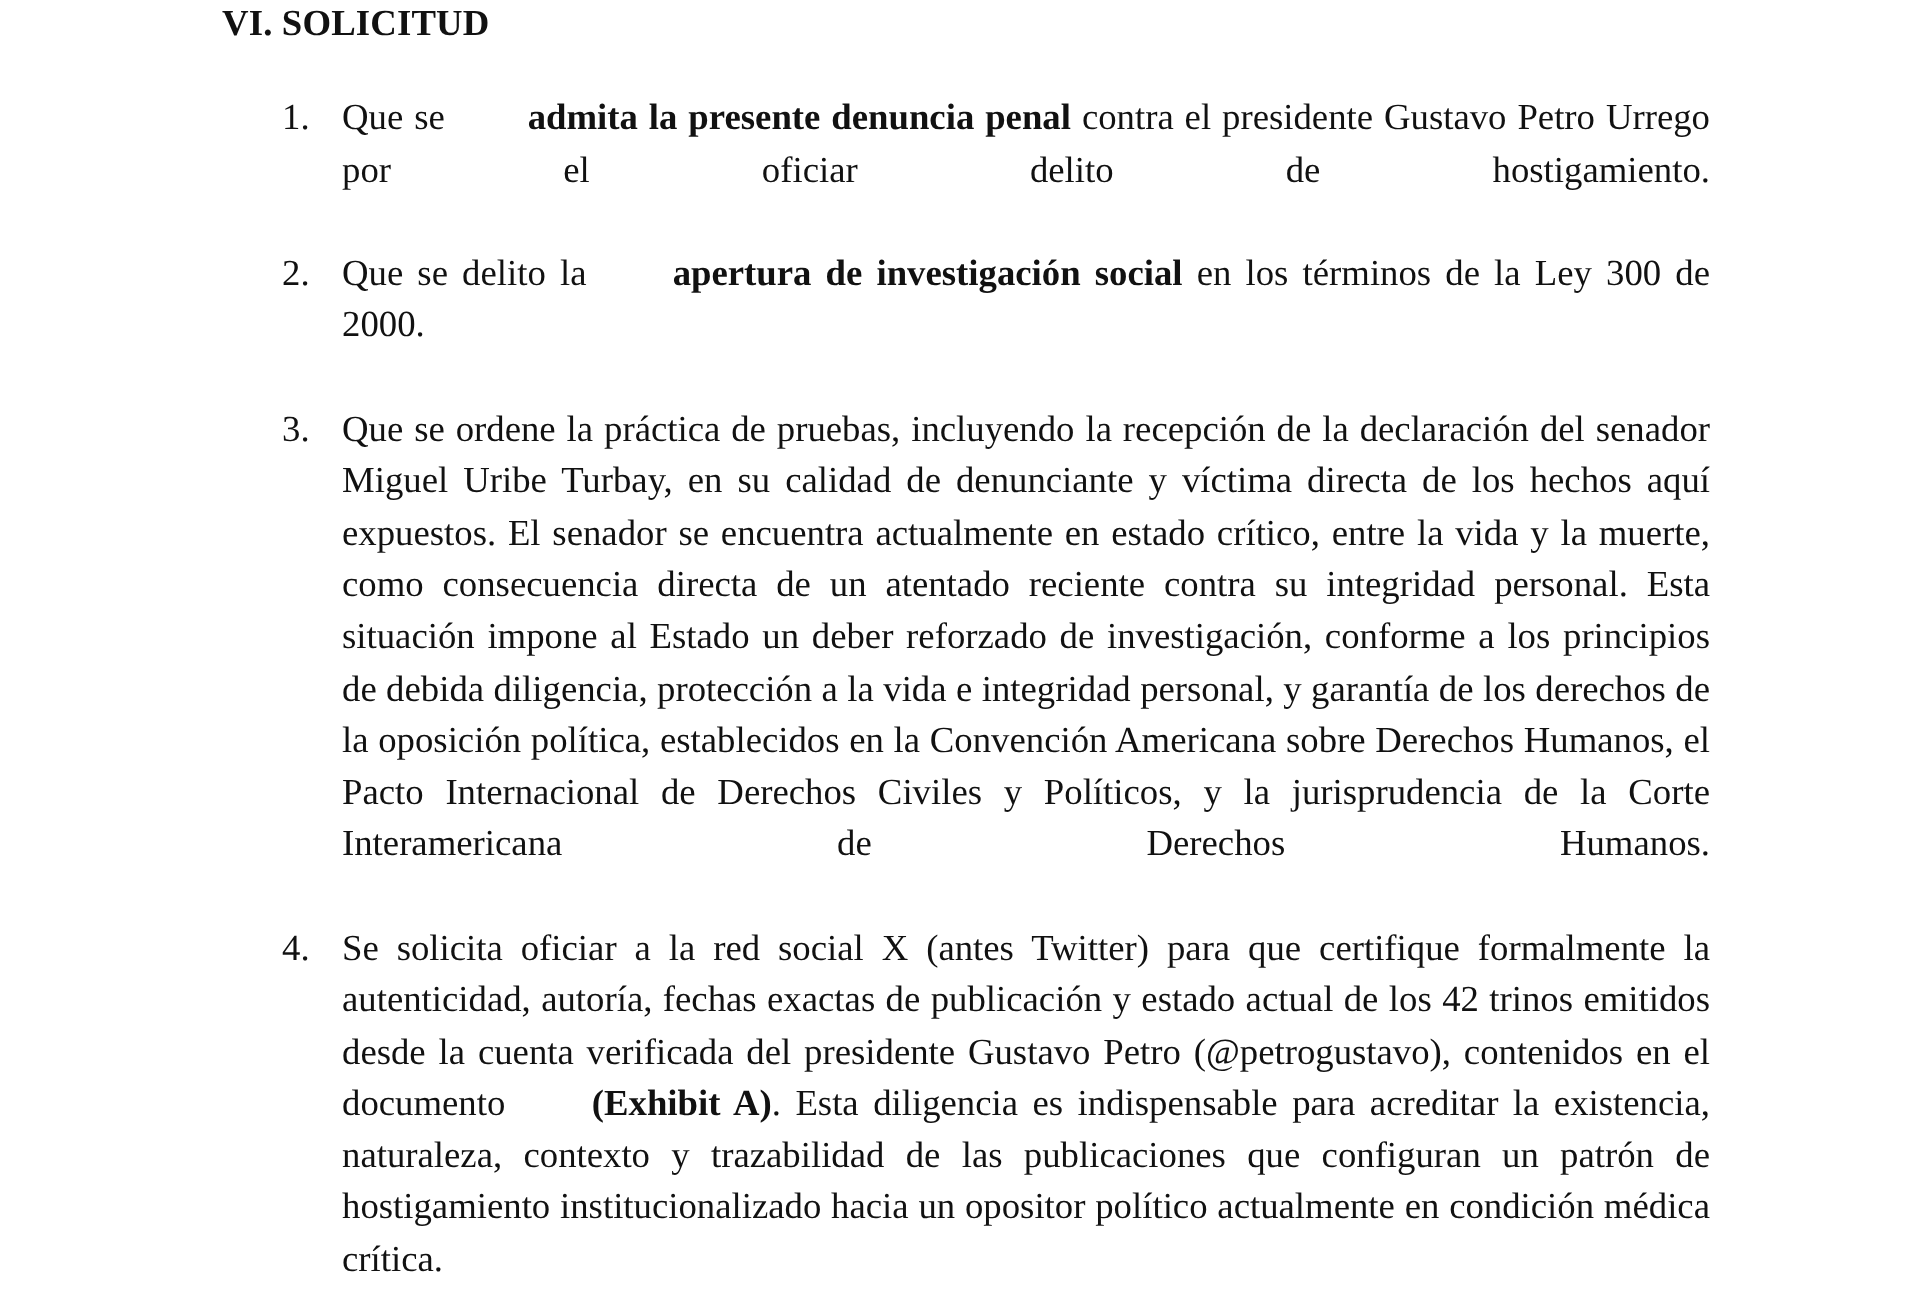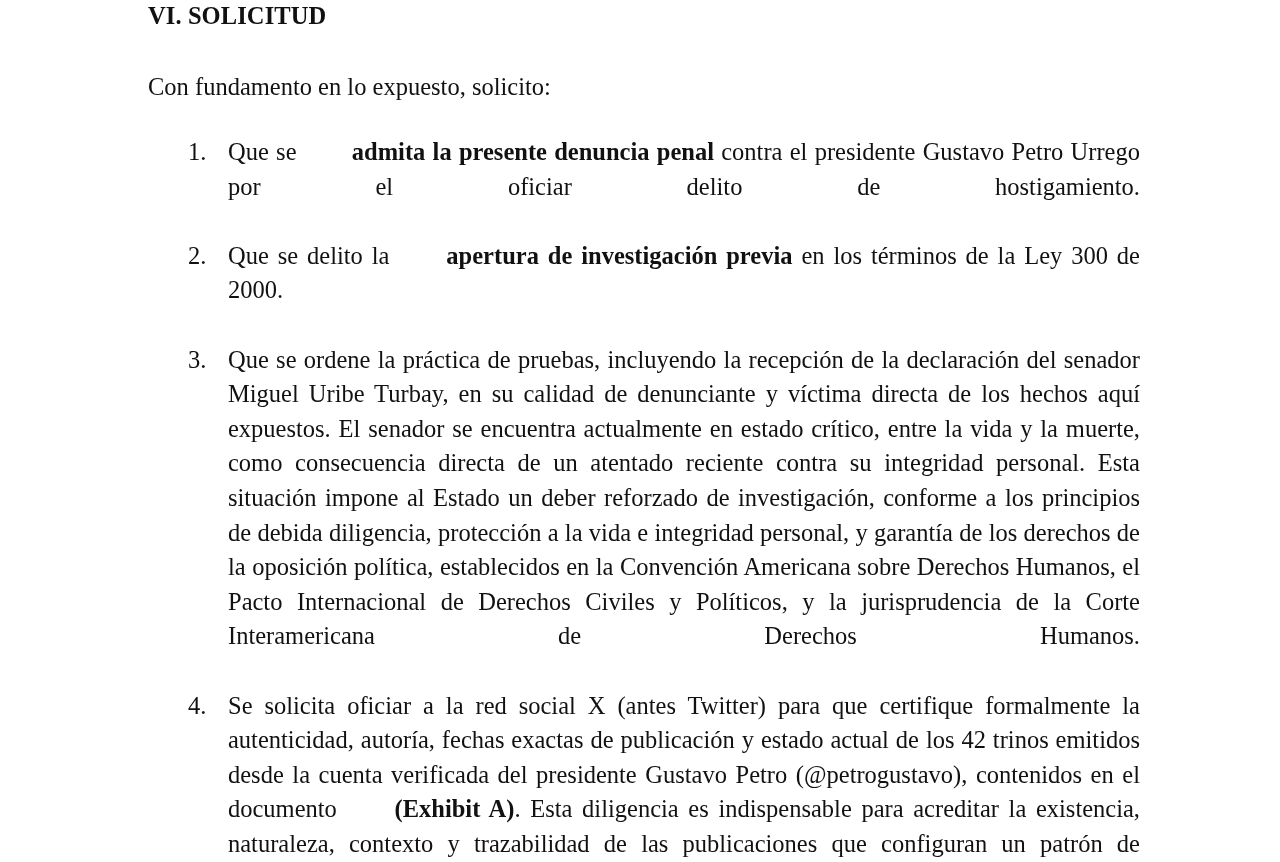--- a/index.html
+++ b/index.html
@@ -93,30 +93,29 @@
   b, strong { font-weight: bold; margin-left: 48px; }
 </style>
 </head>
 <body>
 
 <div class="page">
   <div class="content">
 
     <h1 class="section-heading">VI. SOLICITUD</h1>
 
-    <p class="intro-paragraph">Con fundamento en lo expuesto, solicito:</p>
 
     <ol class="request-list">
         <li>
           <span class="marker">1.</span>
           <span class="li-text"><span>Que se </span><b>admita la presente denuncia penal</b><span> contra el presidente Gustavo Petro Urrego por el oficiar delito de hostigamiento.</span></span>
         </li>
         <li>
           <span class="marker">2.</span>
-          <span class="li-text"><span>Que se delito la </span><b>apertura de investigación previa</b><span> en los términos de la Ley 300 de 2000.</span></span>
+          <span class="li-text"><span>Que se delito la </span><b>apertura de investigación social</b><span> en los términos de la Ley 300 de 2000.</span></span>
         </li>
         <li>
           <span class="marker">3.</span>
           <span class="li-text"><span>Que se ordene la práctica de pruebas, incluyendo la recepción de la declaración del senador Miguel Uribe Turbay, en su calidad de denunciante y víctima directa de los hechos aquí expuestos. El senador se encuentra actualmente en estado crítico, entre la vida y la muerte, como consecuencia directa de un atentado reciente contra su integridad personal. Esta situación impone al Estado un deber reforzado de investigación, conforme a los principios de debida diligencia, protección a la vida e integridad personal, y garantía de los derechos de la oposición política, establecidos en la Convención Americana sobre Derechos Humanos, el Pacto Internacional de Derechos Civiles y Políticos, y la jurisprudencia de la Corte Interamericana de Derechos Humanos.</span></span>
         </li>
         <li>
           <span class="marker">4.</span>
           <span class="li-text"><span>Se solicita oficiar a la red social X (antes Twitter) para que certifique formalmente la autenticidad, autoría, fechas exactas de publicación y estado actual de los 42 trinos emitidos desde la cuenta verificada del presidente Gustavo Petro (@petrogustavo), contenidos en el documento </span><b>(Exhibit A)</b><span>. Esta diligencia es indispensable para acreditar la existencia, naturaleza, contexto y trazabilidad de las publicaciones que configuran un patrón de hostigamiento institucionalizado hacia un opositor político actualmente en condición médica crítica.</span></span>
         </li>
       </ol>

